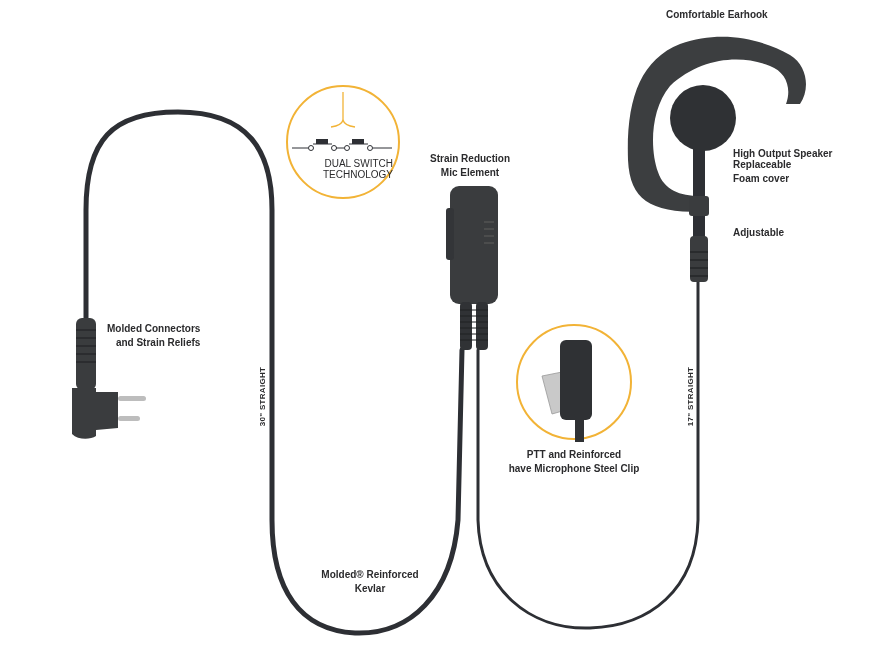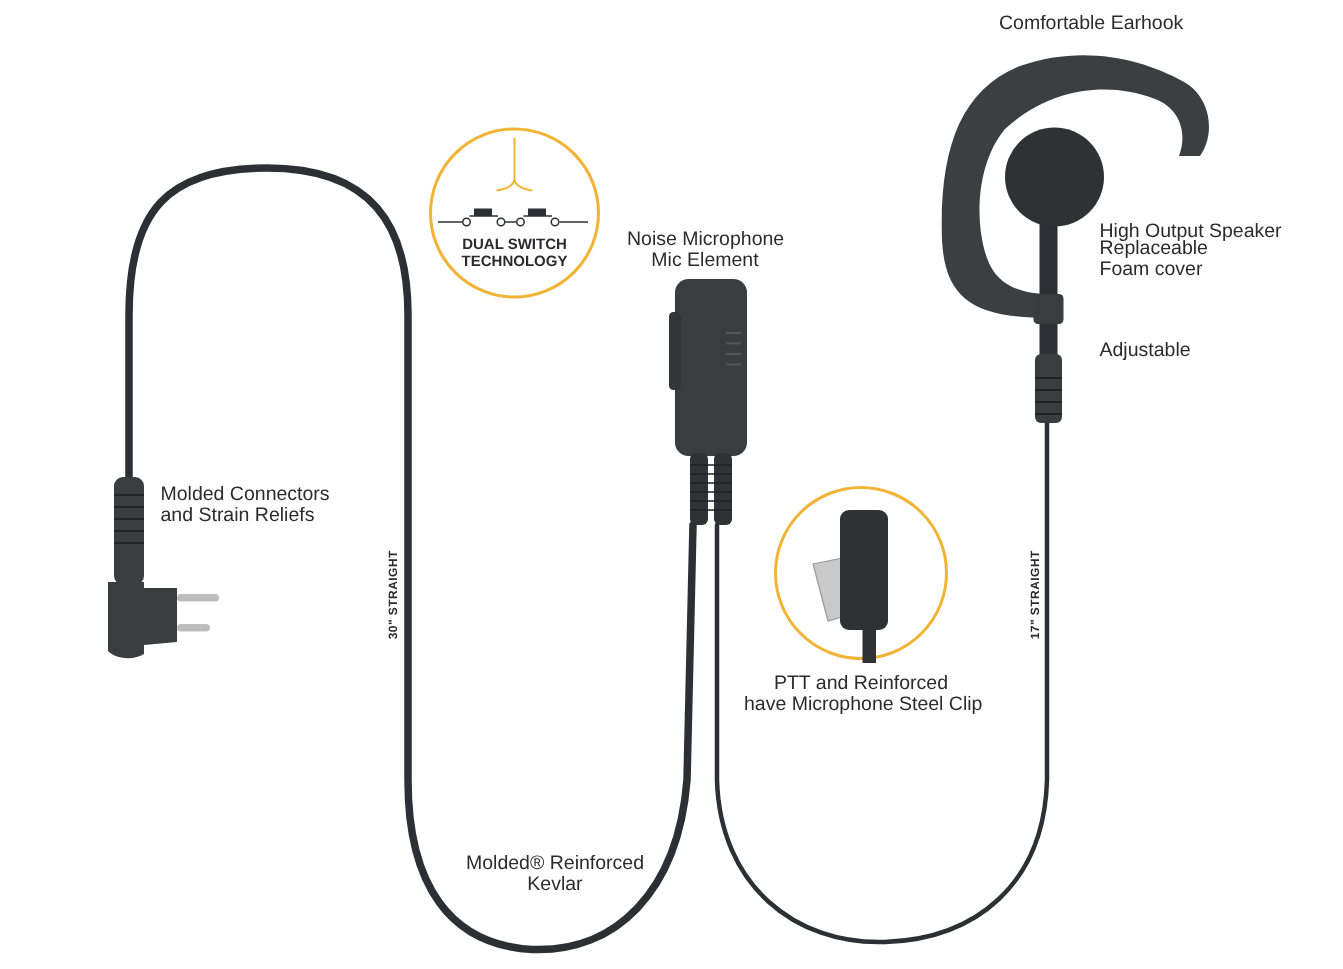--- a/index.html
+++ b/index.html
@@ -1,27 +1,27 @@
 <!DOCTYPE html>
 <html><head>
   <meta charset="utf-8">
   <style>
     html, body { margin: 0; padding: 0; background: #ffffff; }
     body { width: 895px; height: 646px; position: relative; overflow: hidden;
            font-family: "Liberation Sans", sans-serif; }
     #art { position: absolute; left: 0; top: 0; width: 895px; height: 646px; }
-    .label { position: absolute; font-weight: normal; font-size: 13px; line-height: 14px;
+    .label { position: absolute; font-weight: bold; font-size: 10px; line-height: 14px;
              color: #2b2b2d; white-space: nowrap; }
     .label span { display: block; }
     .center { text-align: center; }
     .vlabel { position: absolute; font-size: 8px; font-weight: bold; color: #2b2b2d;
               transform: rotate(-90deg); transform-origin: center center; white-space: nowrap;
               letter-spacing: 0.3px; }
-    .badge-text { position: absolute; font-weight: bold; font-size: 10px; line-height: 11px;
-                  color: #2b2b2d; text-align: center; }
+    .badge-text { position: absolute; font-weight: normal; font-size: 10px; line-height: 11px;
+                  color: #2b2b2d; text-align: right; }
     .badge-text span { display: block; }
   </style>
 </head>
 <body>
 
 <svg id="art" viewBox="0 0 895 646" xmlns="http://www.w3.org/2000/svg">
 
   <g fill="none" stroke="#2d2f34" stroke-linecap="round">
     <path d="M86,318 L86,210 C86,140 112,112 178,112 C248,112 272,150 272,210 L272,520 C272,590 300,630 355,633 C410,635 452,595 458,520 L462,350" stroke-width="5"></path>
   </g>
@@ -117,24 +117,24 @@
     <span>High Output Speaker</span>
   </div>
 <div class="label" style="left:733px; top:158px;">
   <span>Replaceable</span>
   <span>Foam cover</span>
 </div>
 <div class="label" style="left:733px; top:226px;">
     <span>Adjustable</span>
   </div>
 <div class="label center" style="left:418px; top:152px; width:104px;">
-  <span>Noise Microphone</span>
+  <span>Strain Reduction</span>
   <span>Mic Element</span>
 </div>
-<div class="label" style="left:107px; top:322px;">
+<div class="label" style="left:107px; top:322px;text-align:right;">
   <span>Molded Connectors</span>
   <span>and Strain Reliefs</span>
 </div>
 <div class="label center" style="left:496px; top:448px; width:156px;">
   <span>PTT and Reinforced</span>
   <span>have Microphone Steel Clip</span>
 </div>
 <div class="label center" style="left:310px; top:568px; width:120px;">
   <span>Molded® Reinforced</span>
   <span>Kevlar</span>

